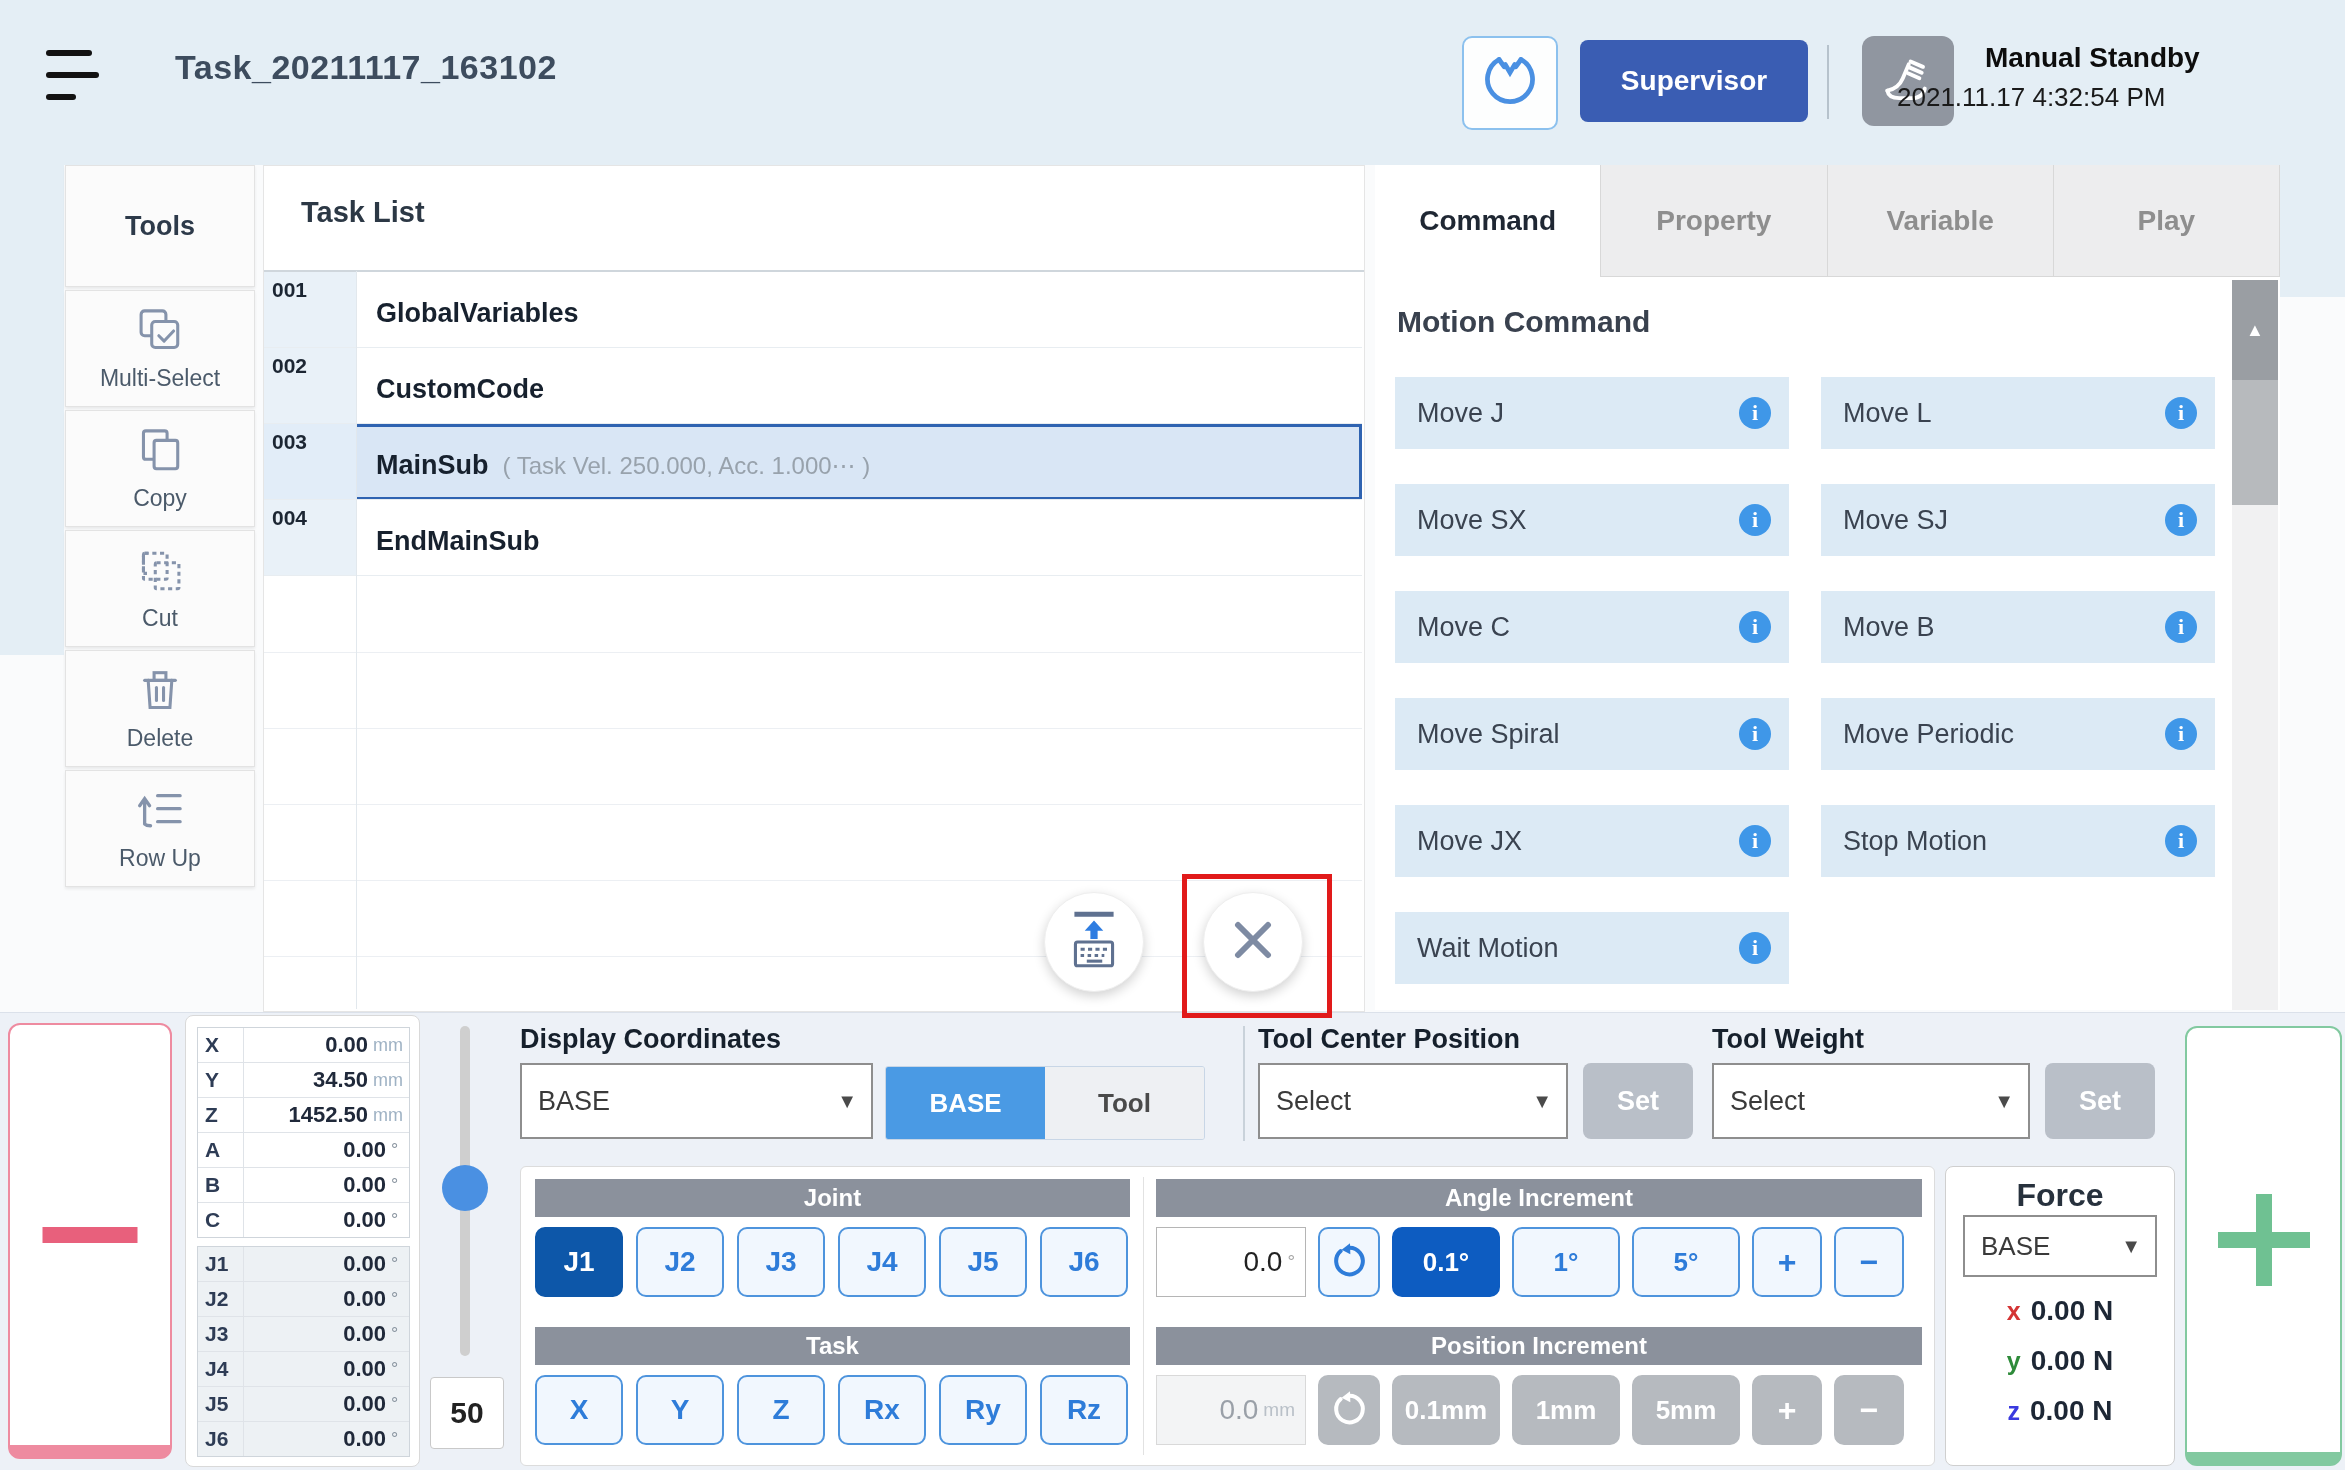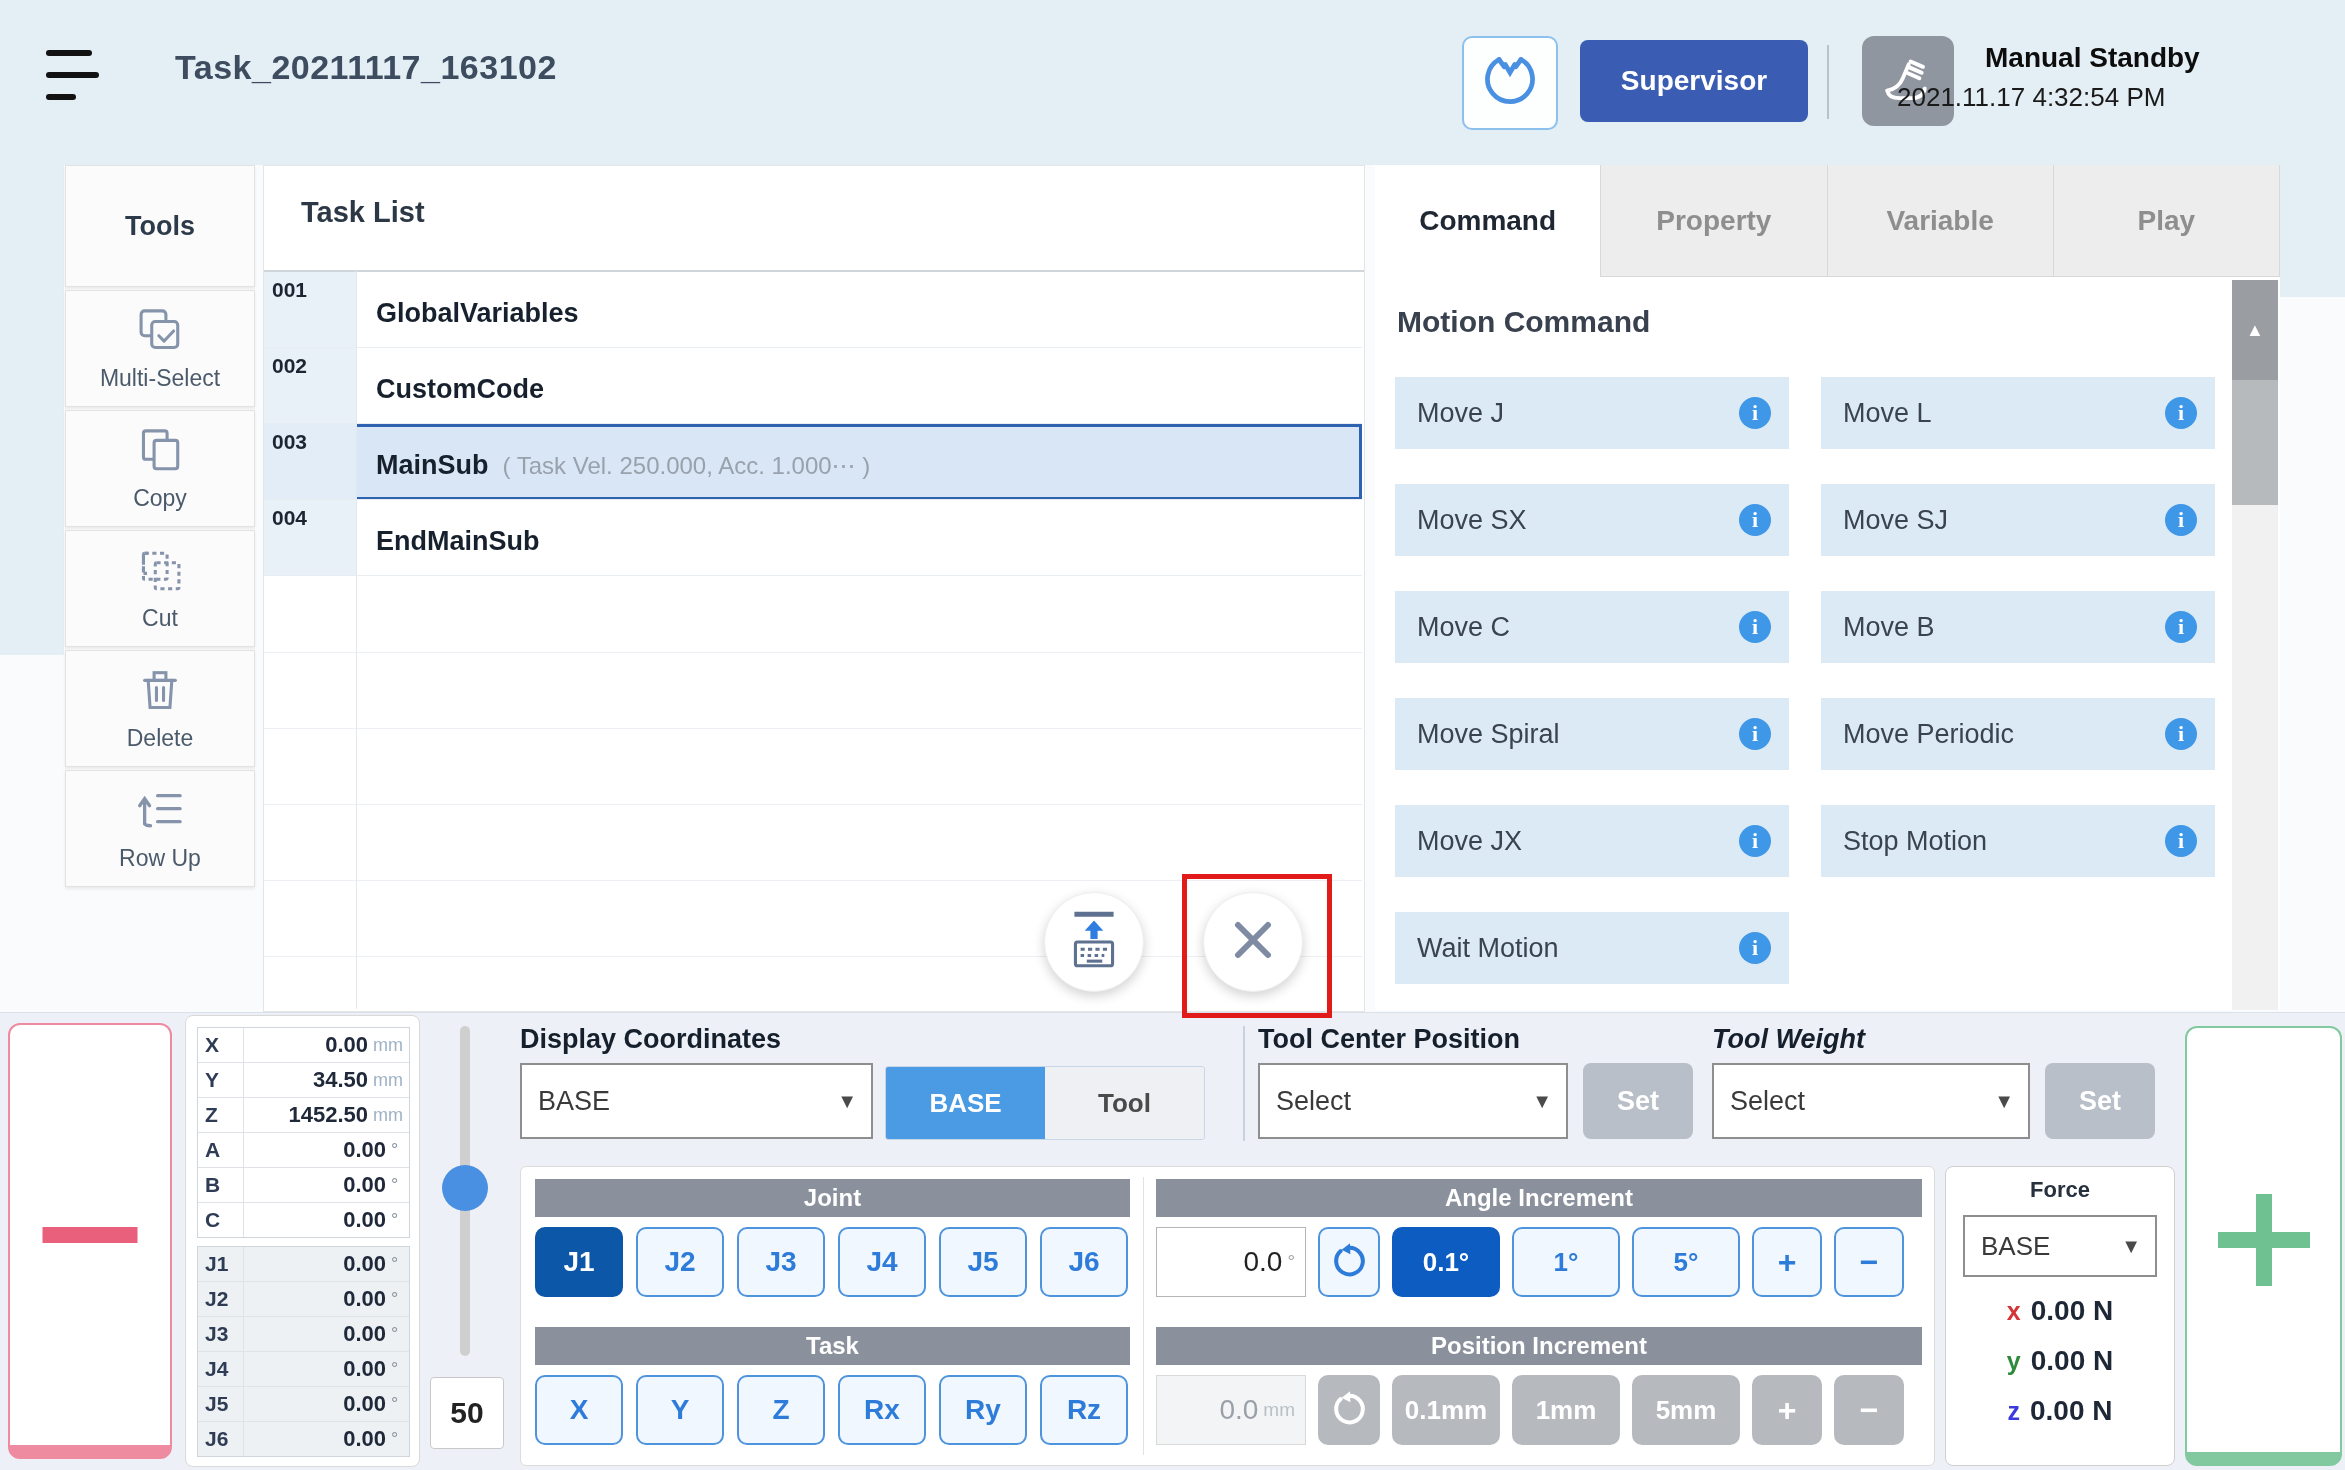--- a/index.html
+++ b/index.html
@@ -119,21 +119,21 @@
   #disp-label{left:520px;top:11px;}
   #disp-select{left:520px;top:50px;width:353px;height:76px;}
   #coord-toggle{left:885px;top:53px;width:318px;height:72px;display:flex;border:1px solid #c8d6e6;border-radius:3px;overflow:hidden;}
   .tg{flex:1;display:flex;align-items:center;justify-content:center;font-size:26px;font-weight:bold;cursor:pointer;}
   .tg.on{background:#4a9ae4;color:#fff;}
   .tg.off{background:#eef0f3;color:#4a4a4a;}
   #row1-divider{left:1243px;top:13px;width:2px;height:115px;background:#c9d2da;}
   #tcp-label{left:1258px;top:11px;}
   #tcp-select{left:1258px;top:50px;width:310px;height:76px;}
   #tcp-set{left:1583px;top:50px;width:110px;height:76px;}
-  #tw-label{left:1712px;top:11px;font-style:italic;}
+  #tw-label{left:1712px;top:11px;}
   #tw-select{left:1712px;top:50px;width:318px;height:76px;}
   #tw-set{left:2045px;top:50px;width:110px;height:76px;}
 
   #jog-panel{left:520px;top:153px;width:1415px;height:300px;background:#fff;border:1px solid #dcdcdc;border-radius:6px;box-sizing:border-box;}
   .grey-bar{background:#8b919c;color:#fff;font-size:24px;font-weight:bold;display:flex;align-items:center;justify-content:center;height:38px;}
   #joint-bar{position:absolute;left:14px;top:12px;width:595px;}
   #task-bar{position:absolute;left:14px;top:160px;width:595px;}
   .jog-row{position:absolute;display:flex;gap:13px;}
   #joint-row{left:14px;top:60px;}
   #task-row{left:14px;top:208px;}
@@ -155,21 +155,21 @@
   .inc-btn.preset{width:108px;}
   .inc-btn.pm{width:70px;font-size:32px;}
   .inc-btn.rot{width:62px;}
   .inc-btn.active{background:#0d5cc1;border-color:#0d5cc1;color:#fff;}
   #pos-row .inc-input{background:#f3f4f5;border-color:#d9d9d9;}
   #pos-row .inc-input .val{color:#9aa0a8;}
   #pos-row .inc-input .unit{color:#b9c0c8;}
   #pos-row .inc-btn{background:#b6babf;border-color:#b6babf;color:#fff;}
 
   #force-panel{left:1945px;top:153px;width:230px;height:300px;background:#fff;border:1px solid #cfcfcf;border-radius:8px;box-sizing:border-box;}
-  #force-title{position:absolute;left:0;top:10px;width:100%;text-align:center;font-size:22px;font-weight:bold;color:#27313d;}
+  #force-title{position:absolute;left:0;top:10px;width:100%;text-align:center;font-size:32px;font-weight:bold;color:#27313d;}
   #force-select{position:absolute;left:17px;top:48px;width:194px;height:62px;}
   #force-select .sv{font-size:26px;}
   .force-row{position:absolute;left:0;width:100%;display:flex;align-items:center;justify-content:center;gap:10px;}
   .force-row .ax{font-size:25px;font-weight:bold;}
   .force-row .fv{font-size:28px;font-weight:bold;color:#1d2735;}
 </style>
 </head>
 <body>
 
 <div class="abs" id="header">

